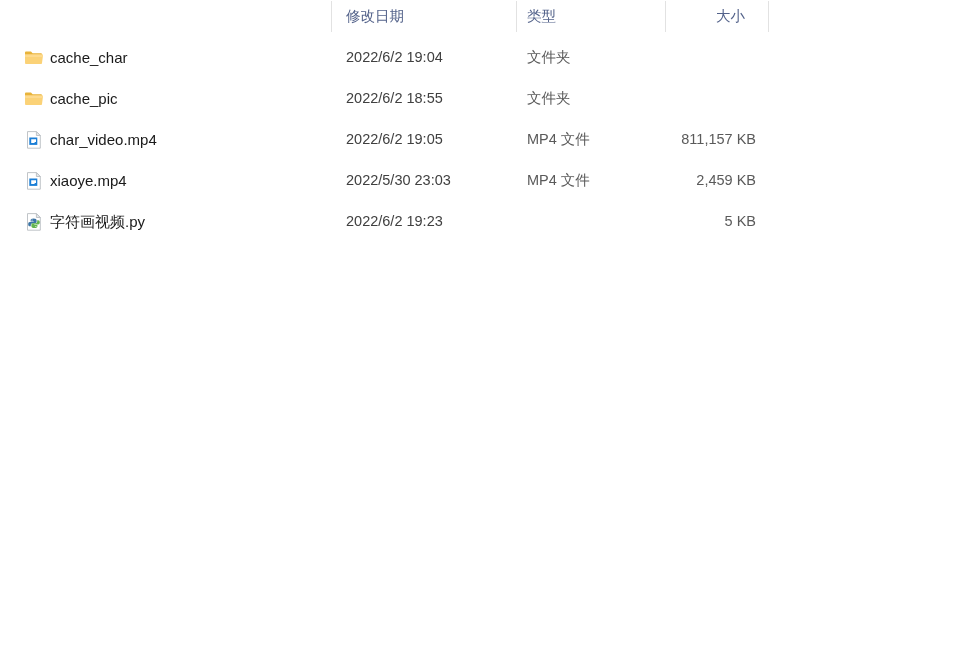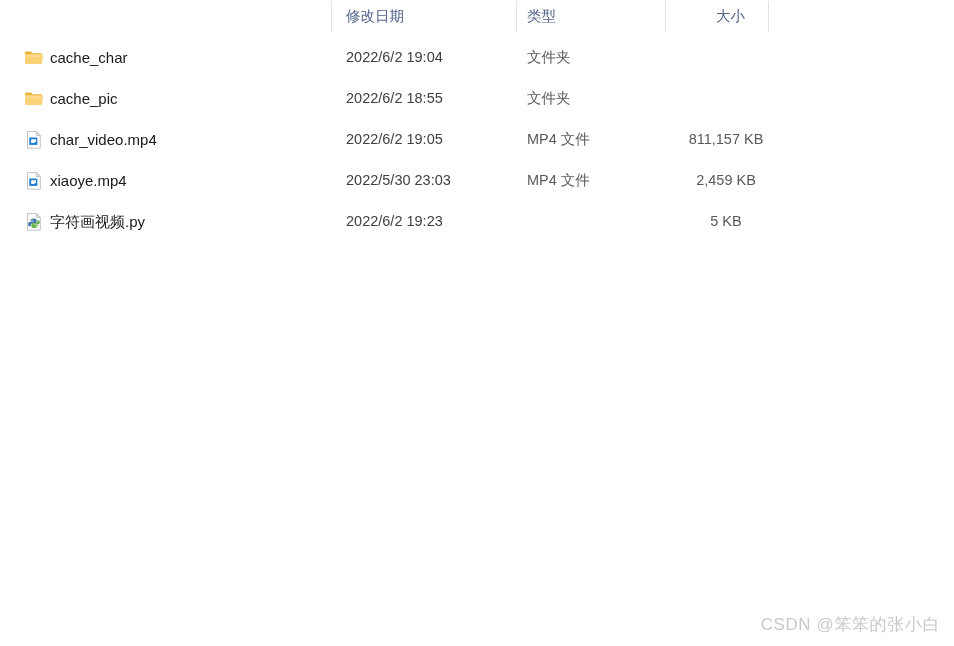--- a/index.html
+++ b/index.html
@@ -102,23 +102,23 @@
   .cell-name {
     left: 24px;
     width: 300px;
     padding-left: 26px;
     color: #1a1a1a;
     font-size: 15px;
   }
   .cell-date { left: 346px; width: 170px; color: #404040; }
   .cell-type { left: 527px; width: 140px; color: #5a5a5a; }
   .cell-size {
-    left: 676px;
+    left: 656px;
     width: 100px;
-    text-align: center;
+    text-align: right;
     color: #5a5a5a;
   }
 
   
   .row-icon {
     position: absolute;
     left: 0px;
     top: 11px;
     width: 20px;
     height: 20px;
@@ -242,15 +242,14 @@
           </svg>
         </span>
         <span>字符画视频.py</span>
       </div>
       <div class="cell cell-date">2022/6/2 19:23</div>
       <div class="cell cell-size">5 KB</div>
     </div>
 
   </div>
 
-  <div class="watermark">CSDN @笨笨的张小白</div>
 
 </div>
 
 </body></html>

